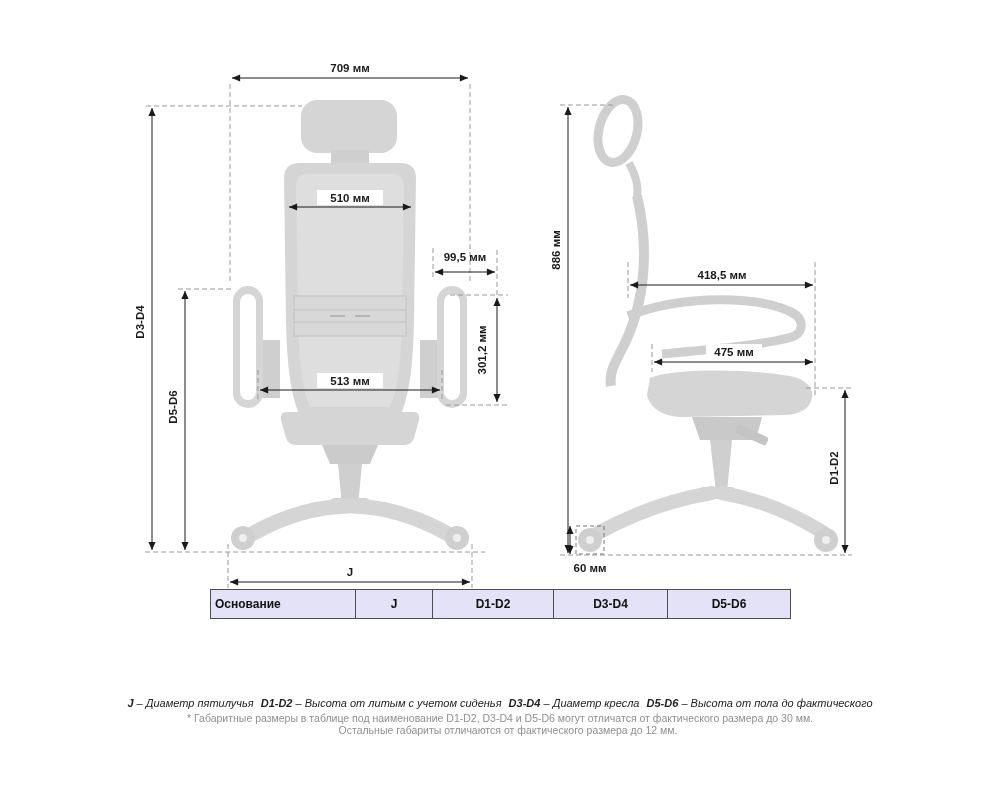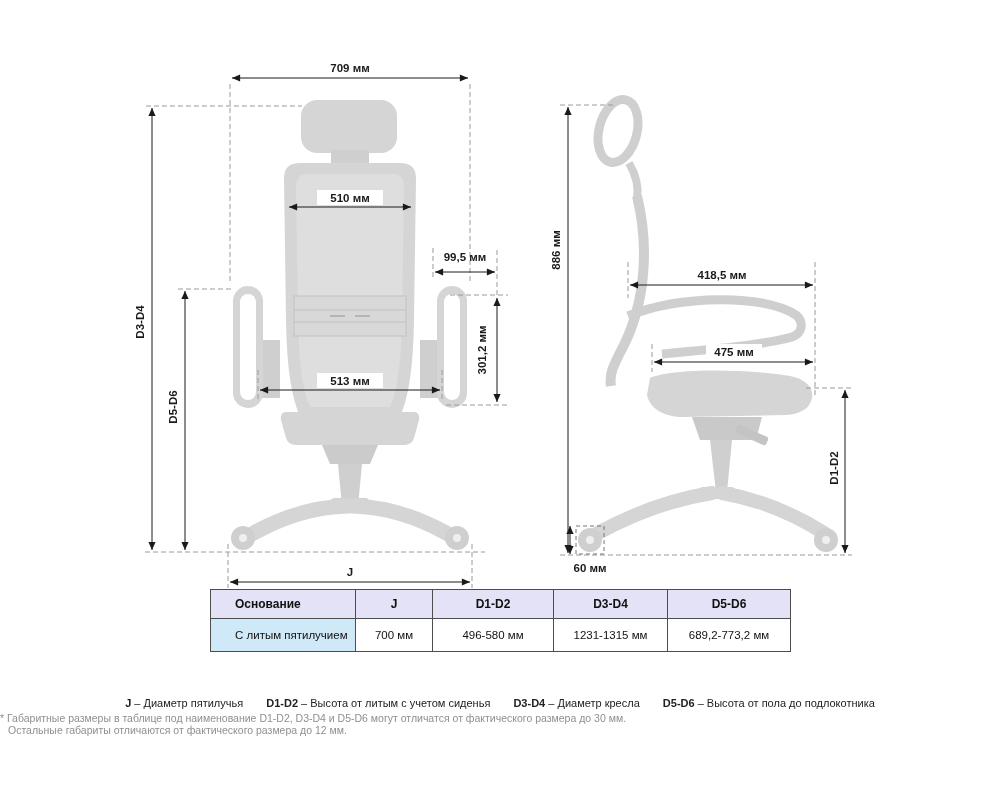--- a/index.html
+++ b/index.html
@@ -15,32 +15,32 @@
   .dimline{stroke:#1a1a1a;stroke-width:1;fill:none;}
   .extline{stroke:#9a9a9a;stroke-width:1;stroke-dasharray:5 3;fill:none;}
   .whitebox{fill:#ffffff;}
 
   #dim-table{
     position:absolute;left:210px;top:589px;width:580px;
     border-collapse:collapse;table-layout:fixed;font-size:12px;color:#111;
   }
   #dim-table th,#dim-table td{border:1px solid #4d4d4d;text-align:center;padding:4px 6px;}
   #dim-table th{background:#e3e2f6;font-weight:bold;height:20px;}
-  #dim-table th.left,#dim-table td.left{text-align:left;padding-left:24px;}
+  #dim-table th.left,#dim-table td.left{text-align:left;padding-left:4px;}
   #dim-table td{background:#ffffff;font-size:11.5px;height:24px;}
   #dim-table td.name-cell{background:#cfe9f8;}
 
   #legend{
     position:absolute;left:0;top:697px;width:1000px;text-align:center;
     font-size:11px;color:#222;
   }
-  #legend .li{margin:0 10px;white-space:nowrap;}
+  #legend .li{margin:0 2px;white-space:nowrap;font-style:italic;}
   #legend .term{font-weight:bold;}
   .footnote{
-    position:absolute;left:0;width:1000px;text-align:left;
+    position:absolute;left:0;width:1000px;text-align:center;
     font-size:10.5px;color:#8f8f8f;
   }
   #footnote1{top:712px;}
   #footnote2{top:724px;padding-left:8px;}
 </style>
 </head>
 <body>
 
 <svg id="diagram" width="1000" height="588" viewBox="0 0 1000 588">
   <defs>
@@ -169,31 +169,24 @@
   <thead>
     <tr>
       <th class="left">Основание</th>
       <th>J</th>
       <th>D1-D2</th>
       <th>D3-D4</th>
       <th>D5-D6</th>
     </tr>
   </thead>
   <tbody>
-    <tr>
-      <td class="left name-cell">С литым пятилучием</td>
-      <td>700 мм</td>
-      <td>496-580 мм</td>
-      <td>1231-1315 мм</td>
-      <td>689,2-773,2 мм</td>
-    </tr>
   </tbody>
 </table>
 
 <div id="legend">
   <span class="li"><span class="term">J</span><span> – Диаметр пятилучья</span></span>
   <span class="li"><span class="term">D1-D2</span><span> – Высота от литым с учетом сиденья</span></span>
   <span class="li"><span class="term">D3-D4</span><span> – Диаметр кресла</span></span>
-  <span class="li"><span class="term">D5-D6</span><span> – Высота от пола до подлокотника</span></span>
+  <span class="li"><span class="term">D5-D6</span><span> – Высота от пола до фактического</span></span>
 </div>
 
 <div id="footnote1" class="footnote">* Габаритные размеры в таблице под наименование D1-D2, D3-D4 и D5-D6 могут отличатся от фактического размера до 30 мм.</div>
 <div id="footnote2" class="footnote">Остальные габариты отличаются от фактического размера до 12 мм.</div>
 
 </body></html>

